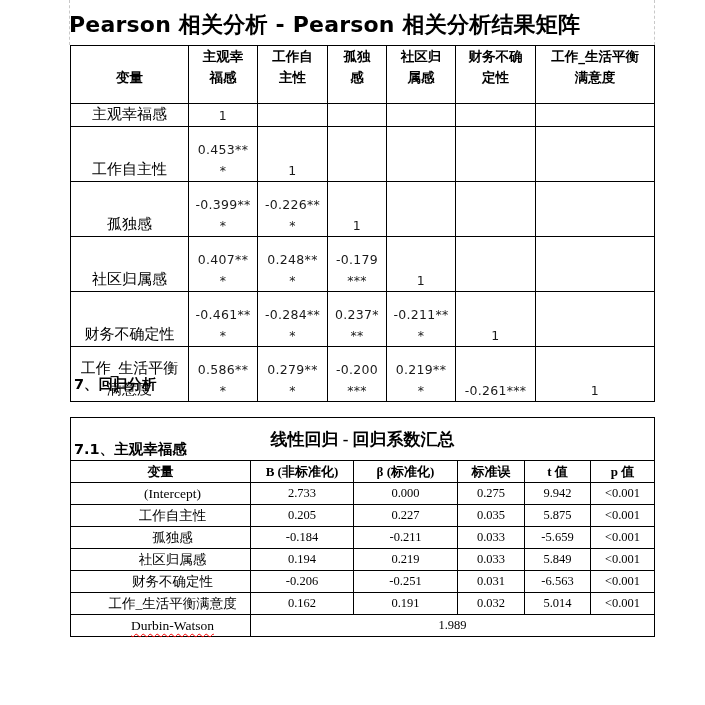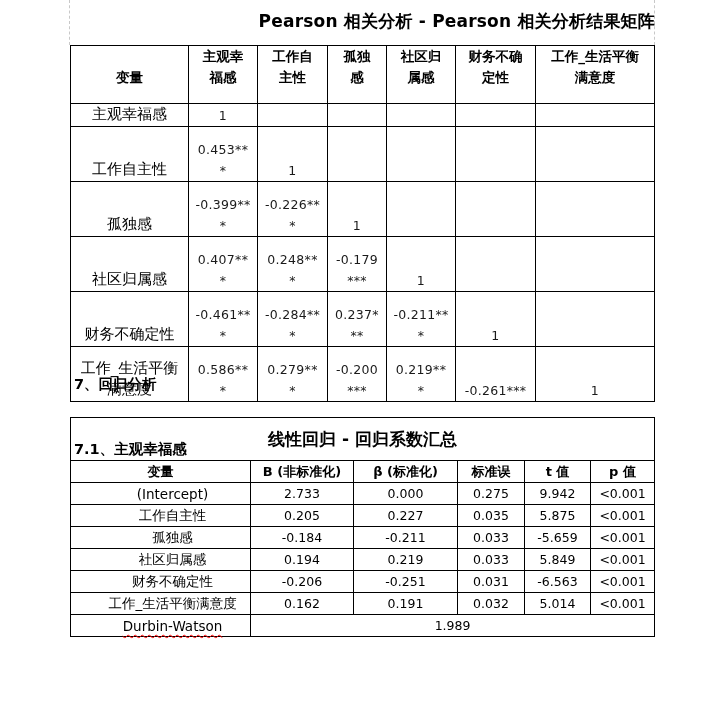--- a/index.html
+++ b/index.html
@@ -3,39 +3,39 @@
 <meta charset="utf-8">
 <style>
   html, body { margin: 0; padding: 0; background: #ffffff; }
   body { width: 705px; height: 705px; position: relative; overflow: hidden;
          font-family: "DejaVu Sans", "Liberation Sans", sans-serif; color: #000; }
   .abs { position: absolute; }
 
   
   .t1-titlebox { left: 69px; top: 0; width: 586px; height: 45px;
                  border-left: 1px dashed #c8c8c8; border-right: 1px dashed #c8c8c8; box-sizing: border-box; }
-  .t1-title { left: 69px; top: 10px; width: 586px; text-align: right;
-              font-size: 17px; font-weight: bold; letter-spacing: 0.2px; }
+  .t1-title { left: 69px; top: 10px; width: 586px; text-align: left;
+              font-size: 22px; font-weight: bold; letter-spacing: 0.2px; }
   table { border-collapse: collapse; table-layout: fixed; }
   table td, table th { border: 1.5px solid #000; padding: 0; }
   #t1 { position: absolute; left: 70px; top: 45px; width: 584px; }
   #t1 th { font-weight: bold; font-size: 13.5px; line-height: 21px; text-align: center; vertical-align: bottom; padding-bottom: 15px; }
   #t1 td { font-size: 13px; text-align: center; vertical-align: bottom; line-height: 21px; }
   #t1 td.rowlabel { font-size: 15px; line-height: 21px; padding-bottom: 1px; }
   #t1 td.val { color: #1a1a1a; font-size: 12.5px; letter-spacing: 0.3px; }
   #t1 .val .l1 { display: block; margin-top: 12px; }
   #t1 .val .l2 { display: block; }
 
   
   .h1 { left: 74px; top: 375px; font-size: 14.5px; font-weight: bold; }
   .h2 { left: 74px; top: 396px; font-size: 14.5px; font-weight: bold; margin-top: 44px; }
 
   
   #t2 { position: absolute; left: 70px; top: 417px; width: 584px; }
-  #t2 td, #t2 th { height: 21px; font-size: 12.5px; text-align: center; vertical-align: middle; }
+  #t2 td, #t2 th { height: 21px; font-size: 12.5px; text-align: center; vertical-align: middle; font-family: Liberation Serif, serif; }
   #t2 .caption-cell { height: 42px; font-size: 17px; font-weight: bold; }
   #t2 th { font-weight: bold; font-size: 13px; }
   #t2 td.label { font-size: 13.5px; padding-left: 24px; }
   #t2 .red { color: #ff0000; }
   .squiggle { text-decoration: underline wavy #ff0000; text-decoration-thickness: 1px; text-underline-offset: 3px; }
 </style>
 </head>
 <body>
 
 <div class="abs t1-titlebox"></div>

